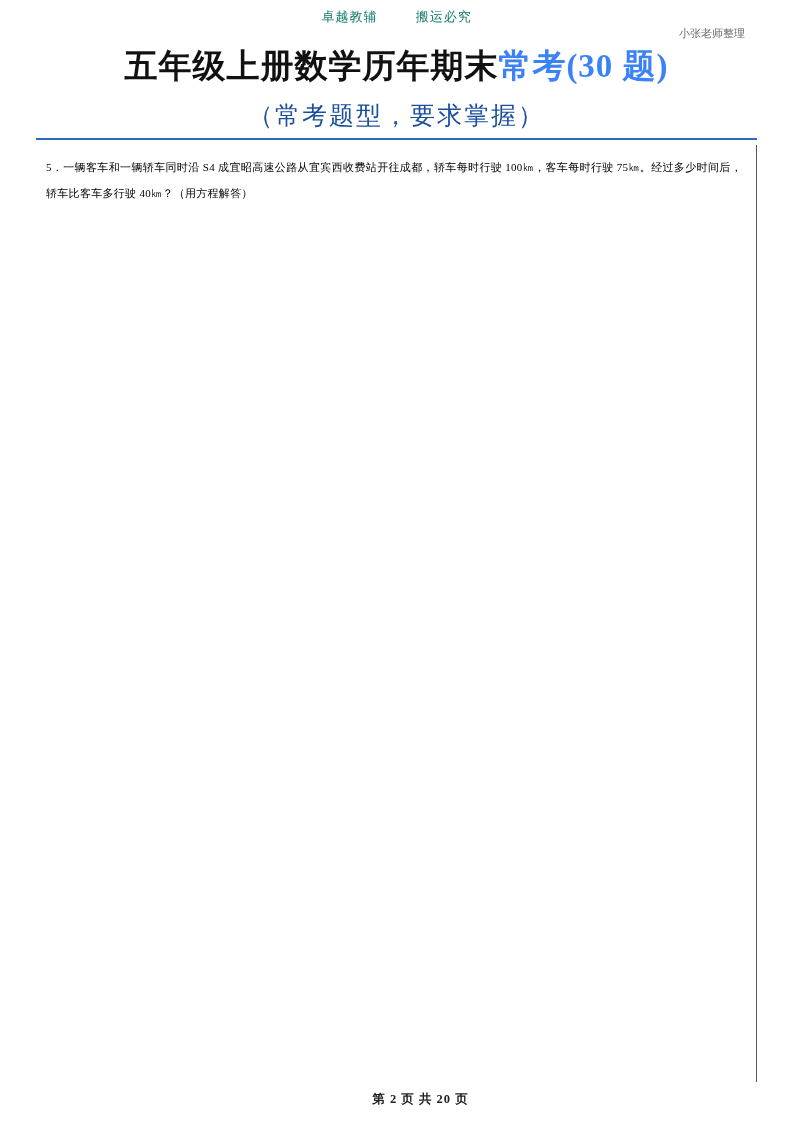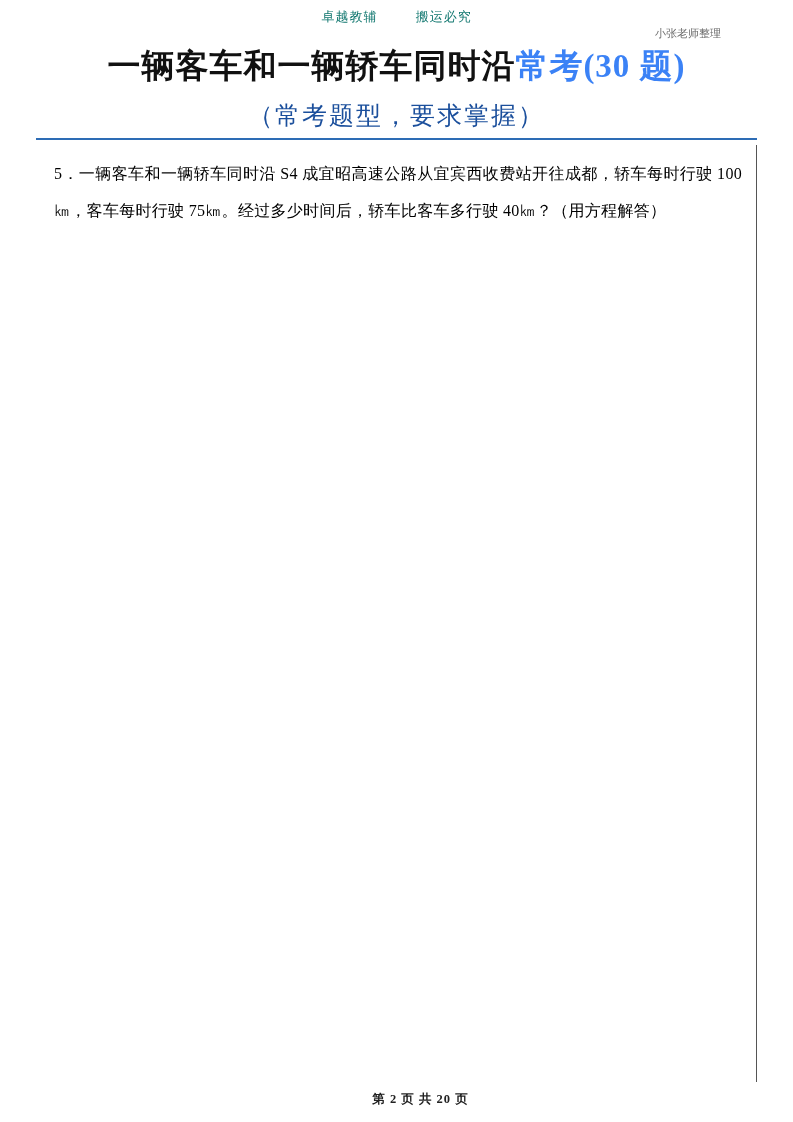--- a/index.html
+++ b/index.html
@@ -29,21 +29,21 @@
     font-size: 13px;
     color: #0f766e;
     letter-spacing: 1px;
   }
   .top-marks .mark2 {
     margin-left: 34px;
   }
   .corner-mark {
     position: absolute;
     top: 26px;
-    right: 72px;
+    right: 48px;
     font-size: 11px;
     color: #6b6b6b;
   }
   
   .title-wrap {
     position: absolute;
     top: 44px;
     left: 0;
     width: 100%;
     text-align: center;
@@ -87,26 +87,25 @@
   }
   .col {
     flex: 1 1 50%;
     box-sizing: border-box;
     padding: 8px 14px 0 10px;
   }
   .col.left {
     border-right: 1px solid #555555;
   }
   .q {
-    font-size: 16px;
+    font-size: 11px;
     line-height: 2.32;
     text-align: justify;
     text-justify: inter-ideograph;
     letter-spacing: 0.3px;
-    margin-left: 8px;
   }
   .q.second {
     margin-top: 0;
   }
   
   .left .q1 { margin-top: 2px; }
   .left .q2 { margin-top: 232px; }
   .right .q1 { margin-top: 2px; }
   .right .q2 { margin-top: 311px; }
   
@@ -130,21 +129,21 @@
 
   <div class="top-marks">
     <span class="mark1">卓越教辅</span>
     <span class="mark2">搬运必究</span>
   </div>
 
   <div class="corner-mark">小张老师整理</div>
 
   <div class="title-wrap">
     <div class="main-title">
-      <span class="black">一辆客车和一辆轿车同时沿</span><span class="red">常考(30 题)</span>
+      <span class="black">五年级上册数学历年期末</span><span class="red">常考(30 题)</span>
     </div>
     <div class="sub-title">（常考题型，要求掌握）</div>
   </div>
 
   <div class="rule"></div>
 
   <div class="body-area">
     <div class="col left">
       <div class="q q1">5．一辆客车和一辆轿车同时沿 S4 成宜昭高速公路从宜宾西收费站开往成都，轿车每时行驶 100㎞，客车每时行驶 75㎞。经过多少时间后，轿车比客车多行驶 40㎞？（用方程解答）</div>
     </div>

